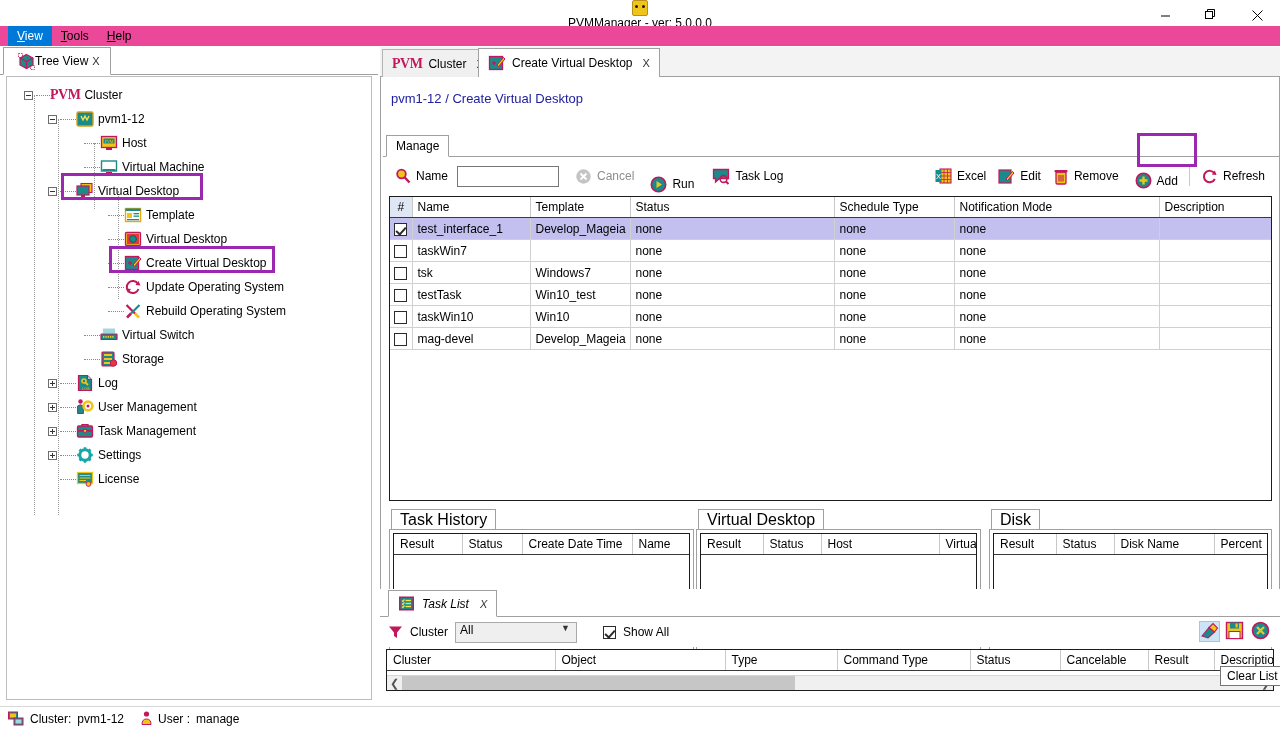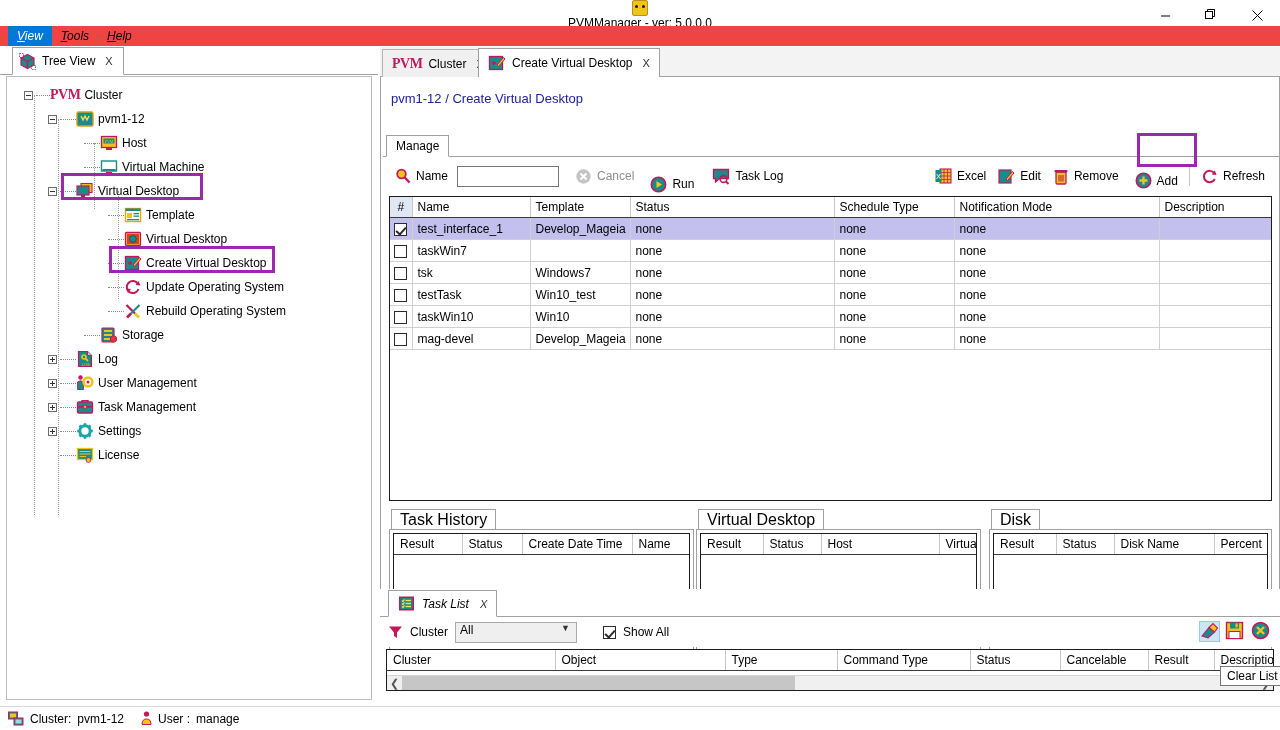--- a/index.html
+++ b/index.html
@@ -36,42 +36,42 @@
   .title-text { font-size: 12px; color: #000; }
   .win-controls { position: absolute; right: 0; top: 0; display: flex; height: 30px; }
   .win-btn {
     width: 46px; height: 30px; display: flex; align-items: center; justify-content: center;
     font-size: 12px; color: #000; cursor: default;
   }
 
   
   .menubar {
     position: absolute; left: 0; top: 26px; width: 1280px; height: 20px;
-    display: flex; align-items: center; background: #ef4444; font-style: italic;
+    display: flex; align-items: center; background: #ec4899;
   }
   .menu-item {
     padding: 2px 9px; font-size: 12px; line-height: 16px; color: #000;
     cursor: default;
   }
   .menu-item.active { background: #0078d7; color: #fff; }
   .menu-item u { text-decoration: underline; }
 
   
   .left-panel {
     position: absolute; left: 0; top: 47px; width: 378px; height: 659px;
     background: #fff;
   }
   .tab-strip-left {
     position: absolute; left: 0; top: 0; height: 28px; width: 378px;
     border-bottom: 1px solid #a0a0a0;
   }
   .ltab {
-    position: absolute; left: 12px; top: 0px; height: 28px;
-    display: flex; align-items: center; gap: 6px;
-    padding: 0 10px 0 6px;
+    position: absolute; left: 3px; top: 0px; height: 28px;
+    display: flex; align-items: center; 
+    padding: 0 10px 0 14px;
     background: #fff;
     border: 1px solid #a0a0a0; border-bottom: 1px solid #fff;
     font-size: 12px;
   }
   .tab-x { font-size: 11px; color: #333; margin-left: 4px; }
 
   .tree-box {
     position: absolute; left: 6px; top: 29px; width: 366px; height: 624px;
     border: 1px solid #bdbdbd; background: #fff; overflow: hidden;
   }
@@ -445,20 +445,38 @@
             <svg width="18" height="18" viewBox="0 0 18 18">
               <path d="M2.5 3 L11 11.5" stroke="#c2185b" stroke-width="2.2"></path>
               <path d="M11 11.5 L15 15.5" stroke="#f0c419" stroke-width="2.6"></path>
               <path d="M15.5 3 L7 11.5" stroke="#1a8a8a" stroke-width="2.2"></path>
               <path d="M7 11.5 L3 15.5" stroke="#c2185b" stroke-width="2.6"></path>
             </svg>
           </span>
           <span class="lbl">Rebuild Operating System</span>
         </div>
 
+        <div class="tnode" style="padding-left:65px;">
+          <div class="expander hidden"></div>
+          <div class="dots"></div>
+          <span class="ticon">
+            <svg width="18" height="18" viewBox="0 0 18 18">
+              <rect x="3" y="2.5" width="12" height="5" fill="#9fd8dd"></rect>
+              <rect x="1" y="8" width="16" height="5.5" rx="0.6" fill="#1a8a8a" stroke="#c2185b" stroke-width="1.2"></rect>
+              <g fill="#f0c419">
+                <rect x="3" y="10" width="1.4" height="1.8"></rect>
+                  <rect x="5.3" y="10" width="1.4" height="1.8"></rect>
+                <rect x="7.6" y="10" width="1.4" height="1.8"></rect>
+                  <rect x="9.9" y="10" width="1.4" height="1.8"></rect>
+                <rect x="12.2" y="10" width="1.4" height="1.8"></rect>
+              </g>
+            </svg>
+          </span>
+          <span class="lbl">Virtual Switch</span>
+        </div>
 
         <div class="tnode" style="padding-left:65px;">
           <div class="expander hidden"></div>
           <div class="dots"></div>
           <span class="ticon">
             <svg width="18" height="18" viewBox="0 0 18 18">
               <rect x="2" y="2" width="12" height="14" rx="1" fill="#1a8a8a" stroke="#c2185b" stroke-width="1.2"></rect>
               <rect x="4" y="4" width="8" height="2" fill="#f0c419"></rect>
               <rect x="4" y="8" width="8" height="2" fill="#f0c419"></rect>
               <rect x="4" y="12" width="6" height="2" fill="#f0c419"></rect>

